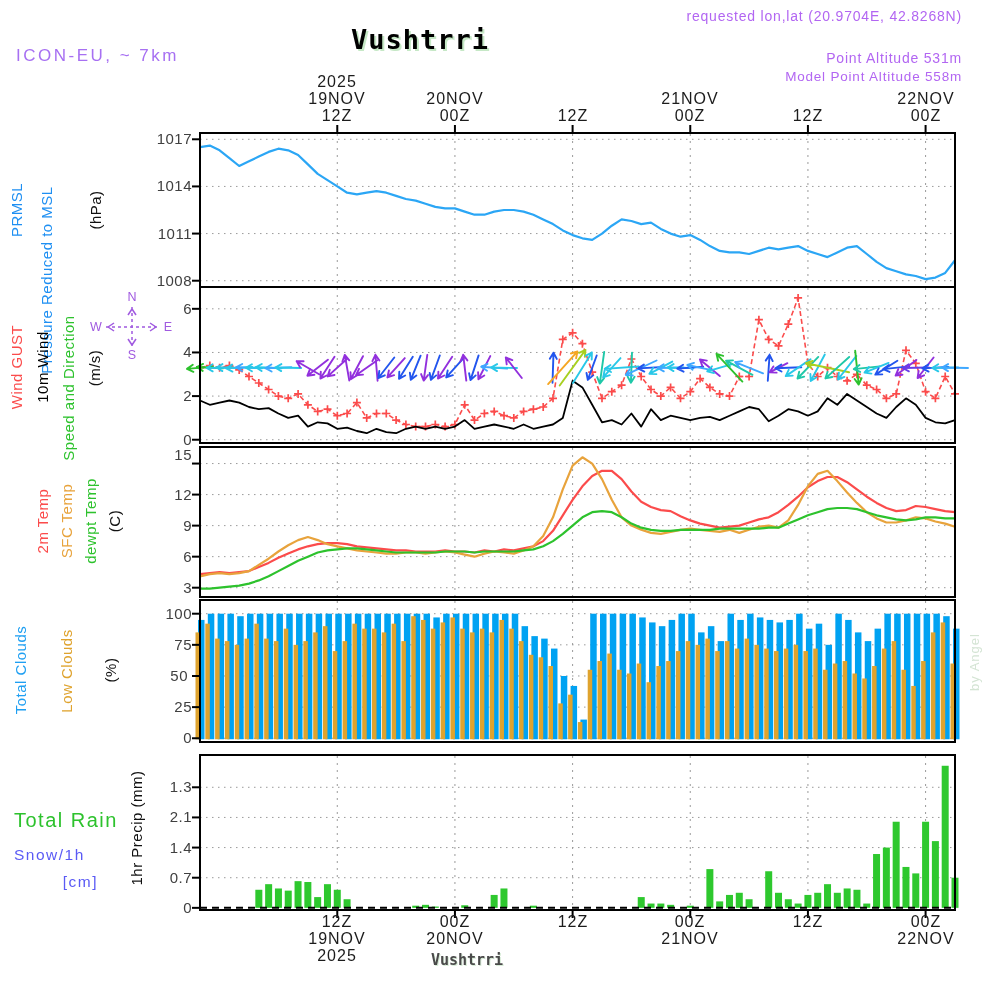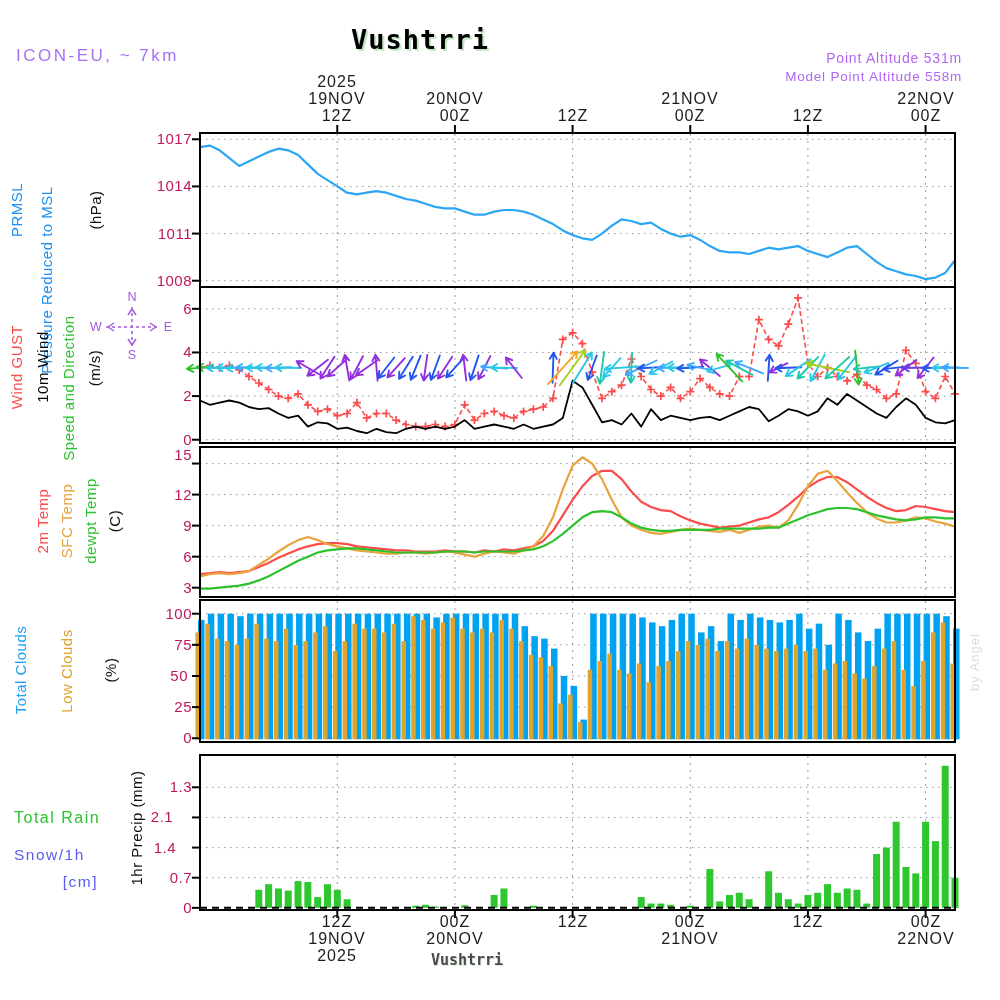--- a/index.html
+++ b/index.html
@@ -2,21 +2,21 @@
 <html><head>
 <meta charset="utf-8">
 <style>
   html,body{margin:0;padding:0;background:#ffffff;}
   #stage{position:relative;width:1000px;height:1000px;background:#fff;overflow:hidden;
          font-family:"Liberation Sans",sans-serif;color:#111;}
   #plot{position:absolute;left:0;top:0;}
   .abs{position:absolute;white-space:nowrap;}
   .rot{position:absolute;white-space:nowrap;transform:translate(-50%,-50%) rotate(-90deg);}
   .ctr{transform:translateX(-50%);}
-  .ytick{position:absolute;width:60px;text-align:right;font-size:15px;color:#be185d;letter-spacing:.5px;}
+  .ytick{position:absolute;width:60px;text-align:right;font-size:15px;color:#404040;letter-spacing:.5px;}
   .xlab{position:absolute;transform:translateX(-50%);font-size:16px;color:#1c1c1c;letter-spacing:1px;}
   .side{font-size:15px;letter-spacing:.5px;}
   .title{font-family:"DejaVu Sans Mono",monospace;font-weight:bold;font-size:27px;color:#000;
          text-shadow:2px 2px 0 #c6e8c6;letter-spacing:1px;}
   .wm{font-size:20px;color:#f3c987;letter-spacing:3px;}
   .purp{color:#b266f2;text-align:right;letter-spacing:.8px;}
   .footer-title{font-family:"DejaVu Sans Mono",monospace;font-weight:bold;font-size:15px;color:#4a4a4a;
          text-shadow:1px 1px 0 #d8ecd8;}
   .credit{color:#d4e4d4;font-size:13px;letter-spacing:1px;}
 </style>
@@ -412,20 +412,21 @@
       <line x1="132" y1="345" x2="128" y2="339" stroke="#a05ae0" stroke-width="1.5" stroke-dasharray="none"></line>
       <line x1="132" y1="345" x2="136" y2="339" stroke="#a05ae0" stroke-width="1.5" stroke-dasharray="none"></line>
       <text x="132" y="301" fill="#a05ae0" font-size="12.5px" text-anchor="middle" font-family="Liberation Sans, sans-serif">N</text>
       <text x="132" y="359" fill="#a05ae0" font-size="12.5px" text-anchor="middle" font-family="Liberation Sans, sans-serif">S</text>
       <text x="168" y="331" fill="#a05ae0" font-size="12.5px" text-anchor="middle" font-family="Liberation Sans, sans-serif">E</text>
       <text x="96" y="331" fill="#a05ae0" font-size="12.5px" text-anchor="middle" font-family="Liberation Sans, sans-serif">W</text>
     </svg>
 
   <div class="abs title ctr" style="left:420px;top:24px;">Vushtrri</div>
   <div class="abs" style="left:16px;top:46px;font-size:17px;letter-spacing:2.5px;color:#a770f2;">ICON-EU, ~ 7km</div>
+  <div class="abs purp" style="right:38px;top:8px;font-size:14px;">requested lon,lat (20.9704E, 42.8268N)</div>
   <div class="abs purp" style="right:38px;top:50px;font-size:14px;">Point Altitude 531m</div>
   <div class="abs purp" style="right:38px;top:69px;font-size:13.5px;">Model Point Altitude 558m</div>
 
   <div class="abs footer-title ctr" style="left:467px;top:951px;">Vushtrri</div>
   <div class="rot credit" style="left:974px;top:662px;">by Angel</div>
 
   <div id="labels">
       <div class="ytick" style="left:132px;top:272px;">1008</div>
       <div class="ytick" style="left:132px;top:225px;">1011</div>
       <div class="ytick" style="left:132px;top:177px;">1014</div>
@@ -439,22 +440,22 @@
       <div class="ytick" style="left:132px;top:517px;">9</div>
       <div class="ytick" style="left:132px;top:486px;">12</div>
       <div class="ytick" style="left:132px;top:446px;">15</div>
       <div class="ytick" style="left:132px;top:729px;">0</div>
       <div class="ytick" style="left:132px;top:698px;">25</div>
       <div class="ytick" style="left:128px;top:667px;">50</div>
       <div class="ytick" style="left:132px;top:636px;">75</div>
       <div class="ytick" style="left:132px;top:605px;">100</div>
       <div class="ytick" style="left:132px;top:899px;">0</div>
       <div class="ytick" style="left:132px;top:869px;">0.7</div>
-      <div class="ytick" style="left:116px;top:839px;">1.4</div>
-      <div class="ytick" style="left:132px;top:808px;text-align:center;">2.1</div>
+      <div class="ytick" style="left:132px;top:839px;">1.4</div>
+      <div class="ytick" style="left:132px;top:808px;">2.1</div>
       <div class="ytick" style="left:132px;top:778px;">1.3</div>
       <div class="xlab" style="left:337px;top:107px;">12Z</div>
       <div class="xlab" style="left:337px;top:913px;">12Z</div>
       <div class="xlab" style="left:337px;top:90px;">19NOV</div>
       <div class="xlab" style="left:337px;top:930px;">19NOV</div>
       <div class="xlab" style="left:337px;top:73px;">2025</div>
       <div class="xlab" style="left:337px;top:947px;">2025</div>
       <div class="xlab" style="left:455px;top:107px;">00Z</div>
       <div class="xlab" style="left:455px;top:913px;">00Z</div>
       <div class="xlab" style="left:455px;top:90px;">20NOV</div>
@@ -479,17 +480,17 @@
       <div class="rot side" style="left:42px;top:521px;color:#fb4b4b;">2m Temp</div>
       <div class="rot side" style="left:66px;top:521px;color:#e8a33c;">SFC Temp</div>
       <div class="rot side" style="left:90px;top:521px;color:#2dc22d;">dewpt Temp</div>
       <div class="rot side" style="left:20px;top:670px;color:#1e9ff2;">Total Clouds</div>
       <div class="rot side" style="left:66px;top:671px;color:#dfa32e;">Low Clouds</div>
       <div class="rot side" style="left:95px;top:210px;color:#111;">(hPa)</div>
       <div class="rot side" style="left:94px;top:368px;color:#111;">(m/s)</div>
       <div class="rot side" style="left:114px;top:521px;color:#111;">(C)</div>
       <div class="rot side" style="left:110px;top:670px;color:#111;">(%)</div>
       <div class="rot side" style="left:136px;top:828px;color:#111;">1hr Precip (mm)</div>
-      <div class="abs side" style="left:14px;top:809px;color:#2dc22d;letter-spacing:1.5px;font-size:16px;">Total  Rain</div>
+      <div class="abs side" style="left:14px;top:809px;color:#2dc22d;letter-spacing:1.5px;font-size:20px;">Total  Rain</div>
       <div class="abs side" style="left:14px;top:846px;color:#5a5af5;letter-spacing:1.5px;font-size:15.5px;">Snow/1h</div>
       <div class="abs side" style="left:14px;top:873px;width:84px;text-align:right;color:#5a5af5;letter-spacing:1.5px;font-size:15.5px;">[cm]</div>
     </div>
 </div>
 
 </body></html>

